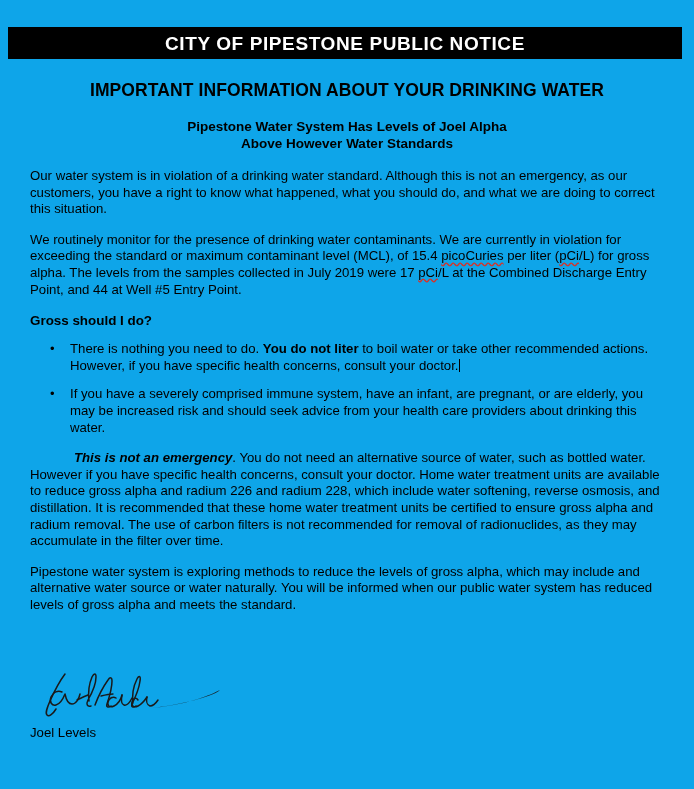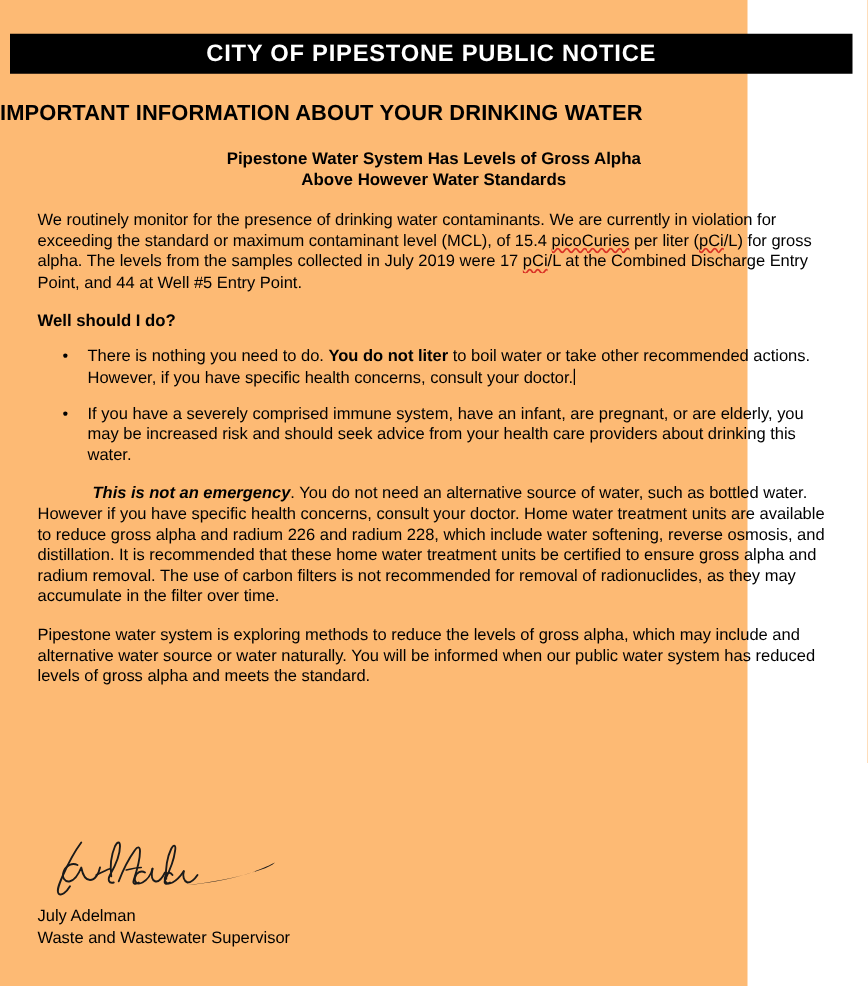--- a/index.html
+++ b/index.html
@@ -10,23 +10,23 @@
     width: 694px;
     height: 789px;
     background: #ffffff;
     font-family: "Liberation Sans", sans-serif;
     color: #000000;
     overflow: hidden;
   }
 
   .page {
     position: relative;
-    width: 598px;
+    width: 694px;
     height: 789px;
-    background: #fdba74;
+    background: #0ea5e9;
   }
 
   
   .banner {
     position: absolute;
     left: 8px;
     top: 27px;
     width: 674px;
     height: 32px;
     background: #000000;
@@ -43,21 +43,21 @@
     line-height: 1;
     white-space: nowrap;
   }
 
   
   .main-title {
     position: absolute;
     left: 0;
     top: 80px;
     width: 694px;
-    text-align: left;
+    text-align: center;
     font-size: 17.5px;
     font-weight: bold;
     letter-spacing: 0.1px;
   }
   .sub-title {
     position: absolute;
     left: 0;
     top: 118px;
     width: 694px;
     text-align: center;
@@ -153,33 +153,34 @@
 
 <div class="page">
 
   <div class="banner">
     <div class="banner-text">CITY OF PIPESTONE PUBLIC NOTICE</div>
   </div>
 
   <div class="main-title">IMPORTANT INFORMATION ABOUT YOUR DRINKING WATER</div>
 
   <div class="sub-title">
-    <span class="l1">Pipestone Water System Has Levels of Gross Alpha</span>
+    <span class="l1">Pipestone Water System Has Levels of Joel Alpha</span>
     <span class="l2">Above However Water Standards</span>
   </div>
 
   <div class="body-area">
 
+    <p class="para">Our water system is in violation of a drinking water standard. Although this is not an emergency, as our customers, you have a right to know what happened, what you should do, and what we are doing to correct this situation.</p>
 
     <p class="para">
       <span>We routinely monitor for the presence of drinking water contaminants. We are currently in violation for exceeding the standard or maximum contaminant level (MCL), of 15.4 </span><span class="misspell">picoCuries</span><span> per liter (</span><span class="misspell">pCi</span><span>/L) for gross alpha. The levels from the samples collected in July 2019 were 17 </span><span class="misspell">pCi</span><span>/L at the Combined Discharge Entry Point, and 44 at Well #5 Entry Point.</span>
     </p>
 
 
-    <div class="q-head">Well should I do?</div>
+    <div class="q-head">Gross should I do?</div>
 
     <ul class="bullets">
       <li>
         <span class="dot">•</span><span>There is nothing you need to do. </span><b class="bold">You do not liter</b><span> to boil water or take other recommended actions. However, if you have specific health concerns, consult your doctor.</span><span class="caret"></span>
       </li>
       <li>
         <span class="dot">•</span><span>If you have a severely comprised immune system, have an infant, are pregnant, or are elderly, you may be increased risk and should seek advice from your health care providers about drinking this water.</span>
       </li>
     </ul>
 
@@ -205,17 +206,16 @@
         <path d="M69 28 C73 27, 77 26, 81 26" stroke-width="1.3"></path>
         <path d="M84 30 C81 28, 77 30, 76 34 C75 38, 78 40, 82 38 C86 36, 89 31, 90 27" stroke-width="1.5"></path>
         <path d="M90 27 C89 32, 89 36, 92 37 C95 38, 98 34, 100 30" stroke-width="1.5"></path>
         <path d="M101 35 C100 27, 102 17, 105 11 C107 7, 109 8, 108 13 C107 21, 103 30, 100 36 C99 39, 101 40, 104 38" stroke-width="1.5"></path>
         <path d="M106 32 C104 29, 101 30, 100 34 C99 38, 102 40, 106 38 C110 36, 113 32, 115 29" stroke-width="1.5"></path>
         <path d="M115 29 C114 33, 115 37, 118 38 C121 38, 124 35, 126 32" stroke-width="1.5"></path>
 
         <path d="M118 40 C138 38, 158 34, 176 28 C182 26, 186 24, 188 22 C184 24, 176 28, 166 31 C150 36, 132 39, 118 40 Z" fill="#1a1a1a" stroke="none"></path>
       </g>
     </svg>
-    <div class="sig-name">July Adelman</div>
-    <div class="sig-role">Waste and Wastewater Supervisor</div>
+    <div class="sig-name">Joel Levels</div>
   </div>
 
 </div>
 
 </body></html>

